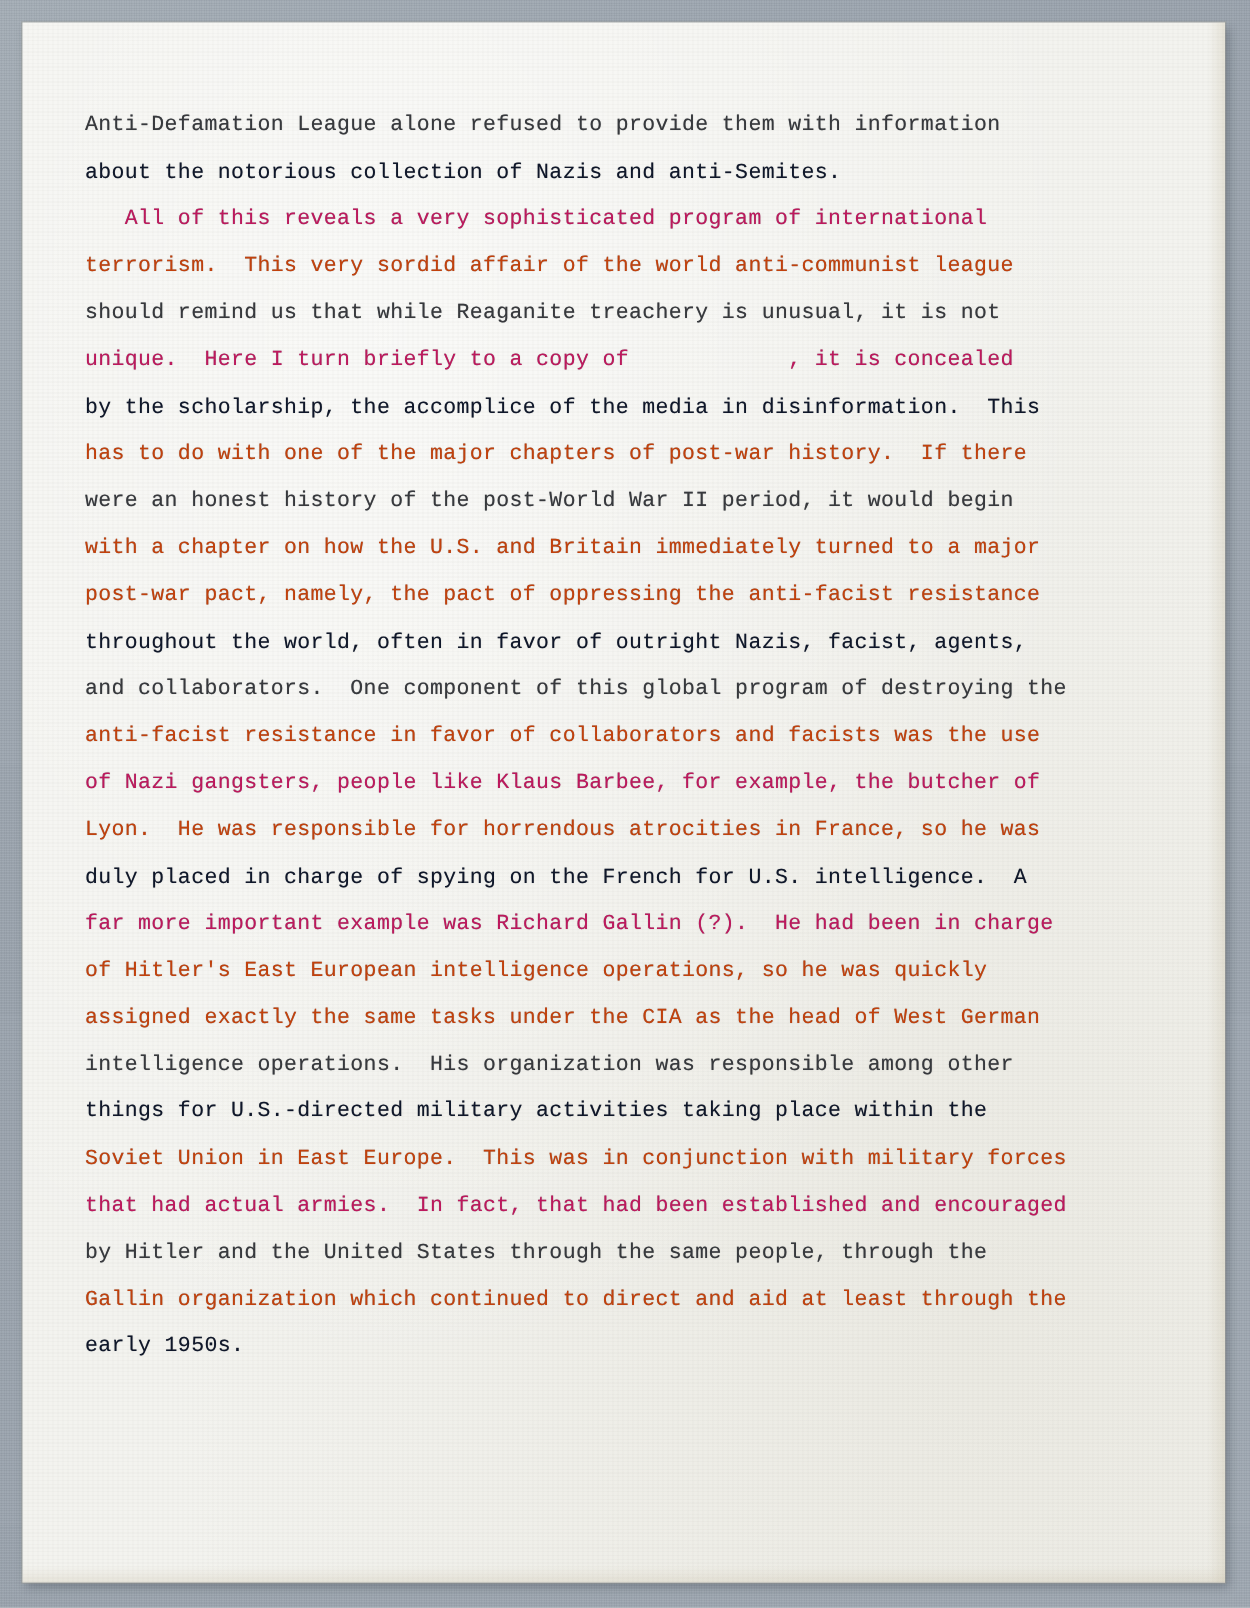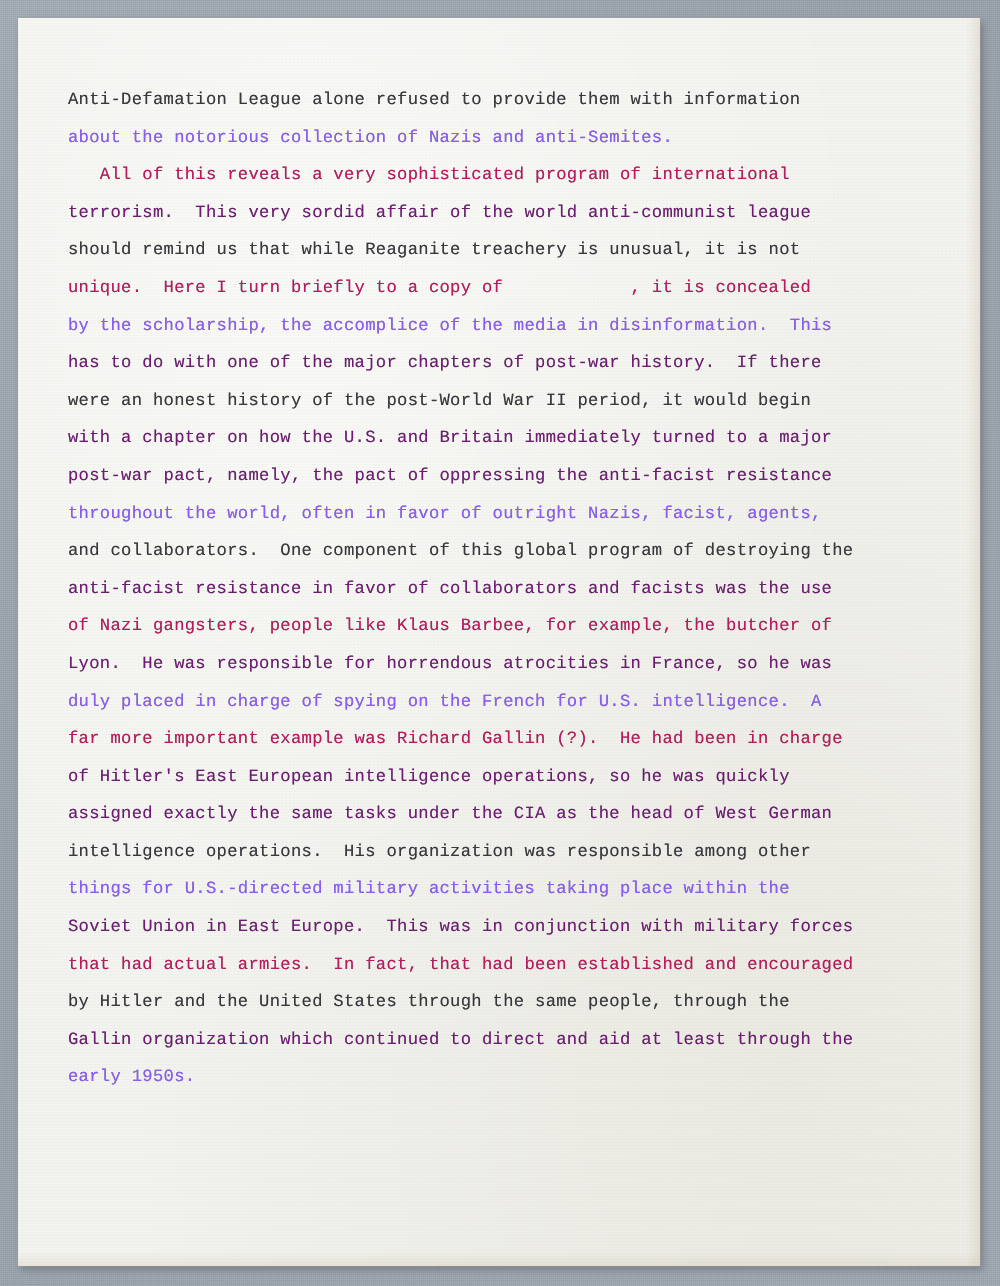--- a/index.html
+++ b/index.html
@@ -82,28 +82,28 @@
     line-height: 37.6px;
     letter-spacing: 0.30px;
     color: #3a3c40;
     text-rendering: geometricPrecision;
   }
 
   .typed-line {
     white-space: pre;
     display: block;
     height: 37.6px;
-    color: #701a75;
+    color: #c2410c;
     text-shadow: 0 0 0.6px rgba(60,62,66,0.55);
   }
 
   
   .typed-line:nth-child(3n)   { color: #be185d; }
   .typed-line:nth-child(4n+1) { color: #37393d; }
-  .typed-line:nth-child(5n+2) { color: #8b5cf6; font-family: Liberation Mono, monospace; }
+  .typed-line:nth-child(5n+2) { color: #0f172a; font-family: Liberation Mono, monospace; }
 </style>
 </head>
 <body>
 
 <div id="scan-mat">
 
   <div id="paper-sheet">
 
     <div id="paper-grain"></div>
     <div id="paper-edge"></div>

